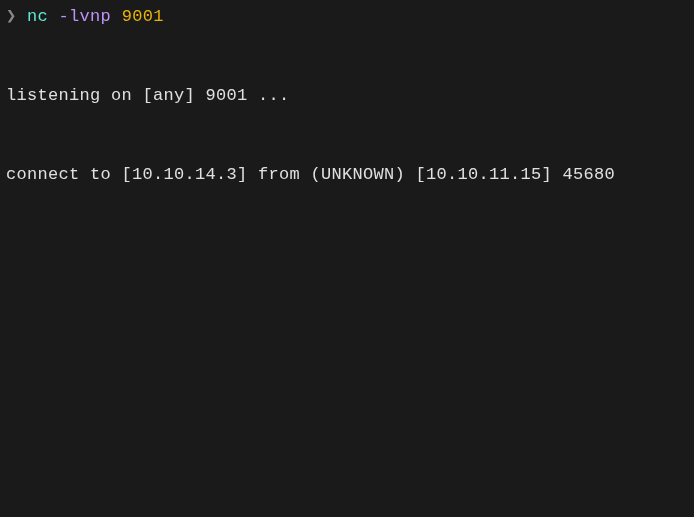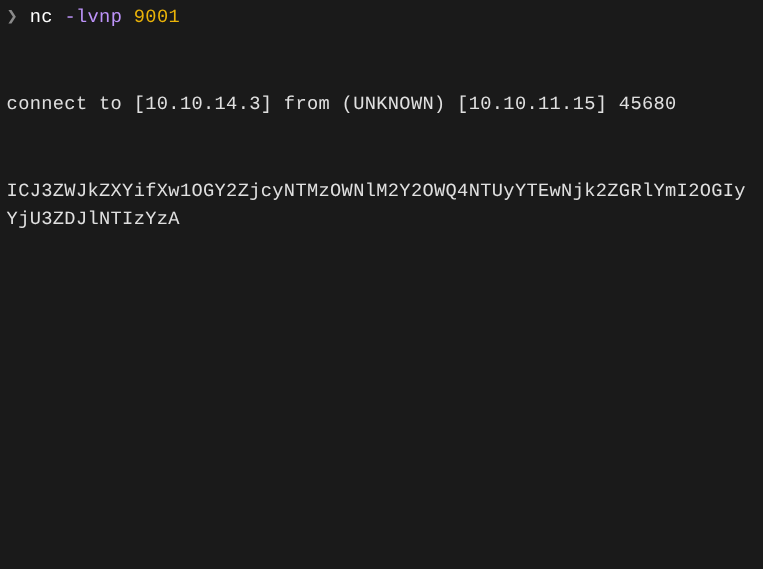--- a/index.html
+++ b/index.html
@@ -20,21 +20,21 @@
       letter-spacing: 0.3px;
     }
     .prompt-line {
       white-space: nowrap;
     }
     .prompt-symbol {
       color: #8a8a8a;
       font-weight: bold;
     }
     .cmd-name {
-      color: #ffffff;
+      color: #5eead4;
     }
     .cmd-flag {
       color: #bd93f9;
       margin-top: 12px;
     }
     .cmd-arg {
       color: #eab308;
     }
     .output {
       color: #e0e0e0;
@@ -49,22 +49,22 @@
 <body>
 
 <div class="prompt-line">
   <span class="prompt-symbol">❯</span>
   <span class="cmd-name">nc</span>
   <span class="cmd-flag">-lvnp</span>
   <span class="cmd-arg">9001</span>
 </div>
 
 <div class="output">
+  <div class="output-line">listening on [any] 9001 ...</div>
   <div class="output-line">connect to [10.10.14.3] from (UNKNOWN) [10.10.11.15] 45680</div>
-  <div class="output-line">ICJ3ZWJkZXYifXw1OGY2ZjcyNTMzOWNlM2Y2OWQ4NTUyYTEwNjk2ZGRlYmI2OGIyYjU3ZDJlNTIzYzA</div>
   
   
   
   
   
   
   
   
 </div>
 

